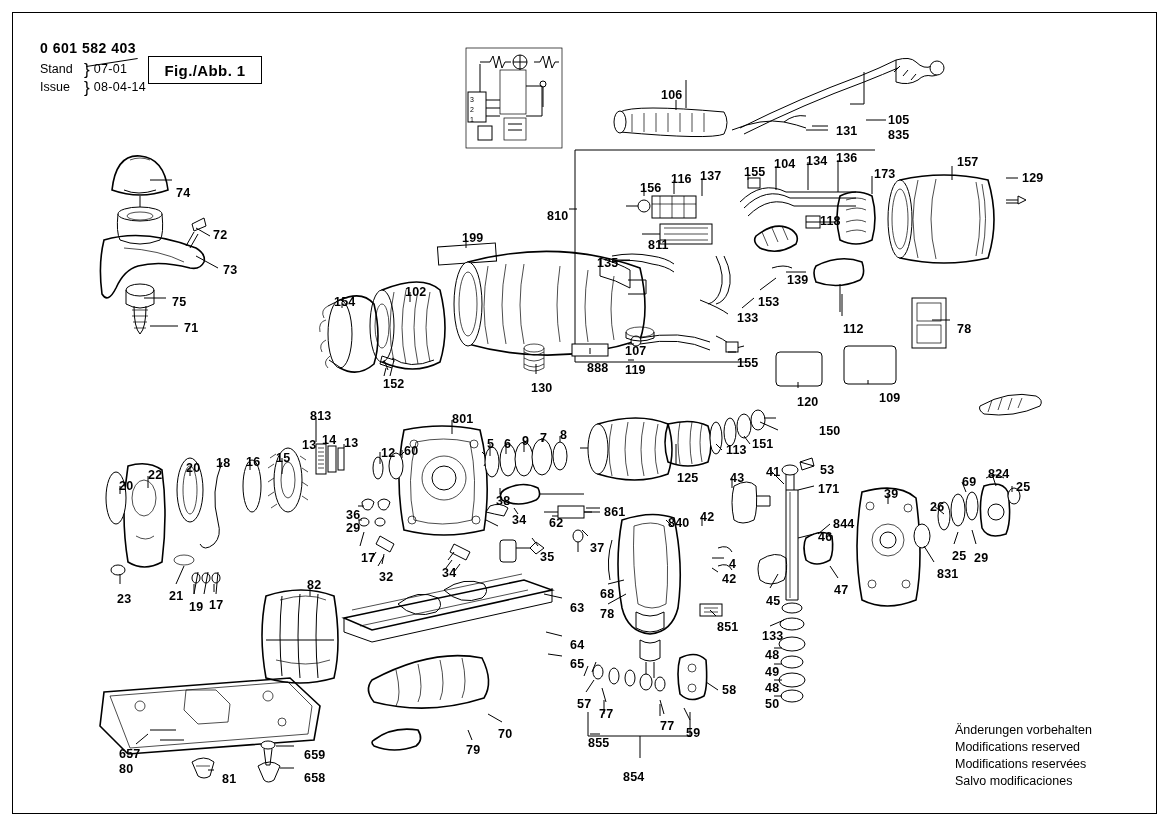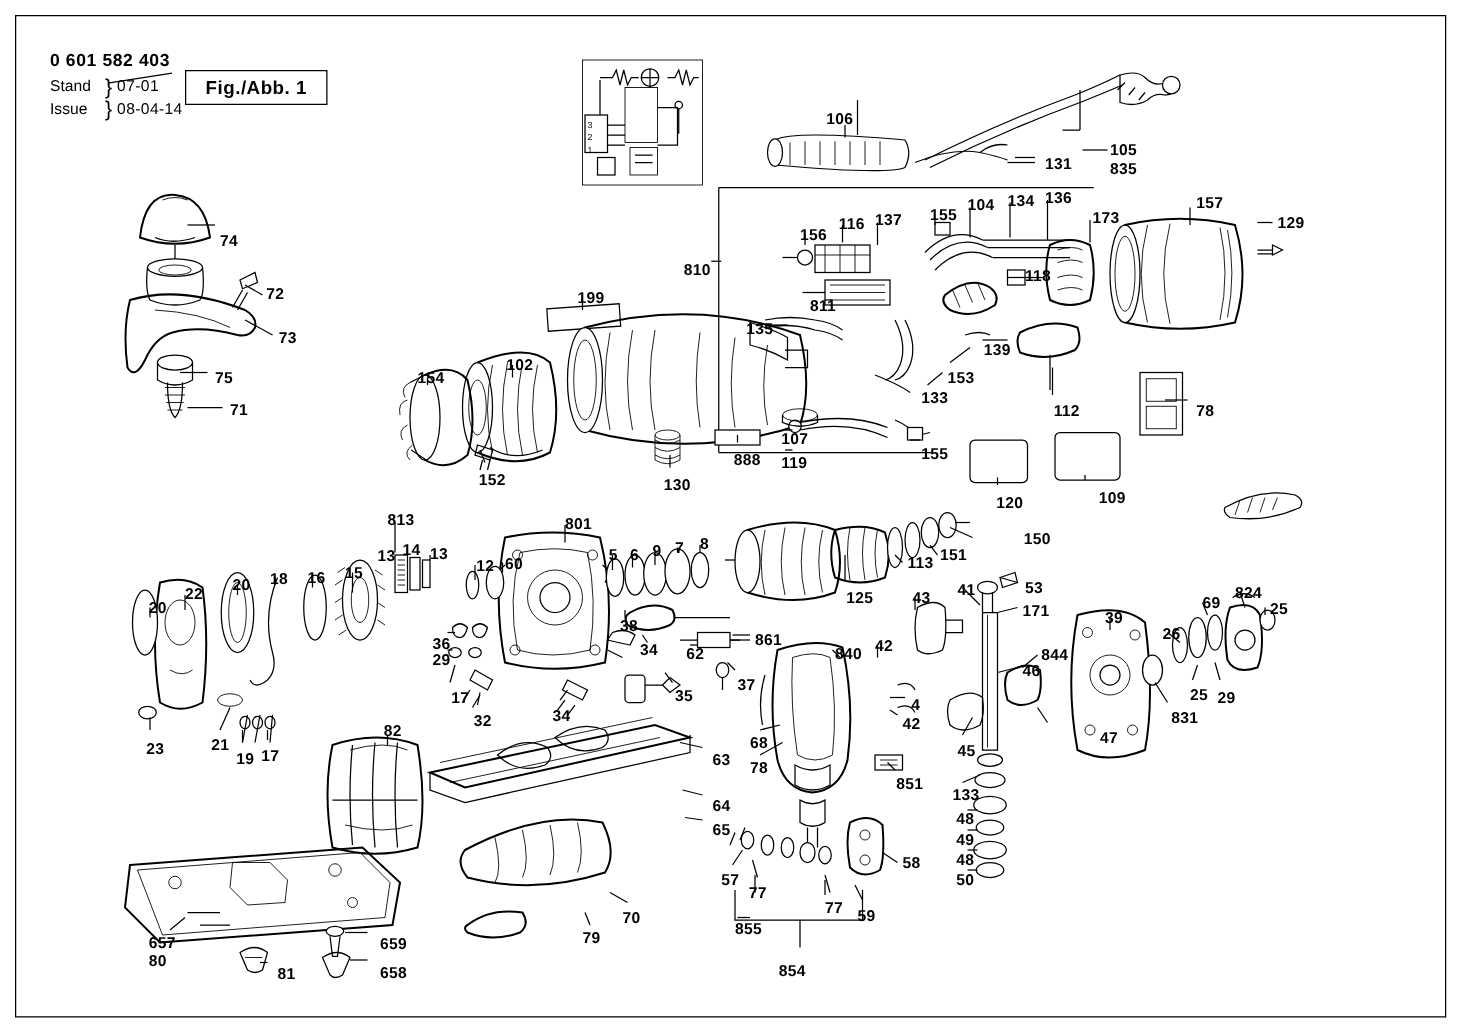--- a/index.html
+++ b/index.html
@@ -65,20 +65,26 @@
         <span class="val">08-04-14</span>
       </div>
     </div>
   </div>
   <div class="strike"></div>
 
   <div class="figbox">
     <span>Fig./Abb. 1</span>
   </div>
 
+  <div class="footer">
+    <div>Änderungen vorbehalten</div>
+    <div>Modifications reserved</div>
+    <div>Modifications reservées</div>
+    <div>Salvo modificaciones</div>
+  </div>
 
   <svg class="draw" viewBox="0 0 1169 826">
 
     <g>
       <rect x="466" y="48" width="96" height="100" class="thin"></rect>
       <path class="ln" d="M480 62 h10 l3 -6 3 12 3 -12 3 12 3 -6 h6"></path>
       <circle cx="520" cy="62" r="7" class="ln"></circle>
       <path class="ln" d="M520 55 l0 14 M513 62 l14 0"></path>
       <path class="ln" d="M534 62 h6 l3 -6 3 12 3 -12 3 12 3 -6 h4"></path>
       <rect x="468" y="92" width="18" height="30" class="fillw"></rect>
@@ -647,21 +653,21 @@
       <div class="cal" style="left: 884px; top: 487px;">39</div>
       <div class="cal" style="left: 962px; top: 475px;">69</div>
       <div class="cal" style="left: 988px; top: 467px;">824</div>
       <div class="cal" style="left: 1016px; top: 480px;">25</div>
       <div class="cal" style="left: 930px; top: 500px;">26</div>
       <div class="cal" style="left: 952px; top: 549px;">25</div>
       <div class="cal" style="left: 974px; top: 551px;">29</div>
       <div class="cal" style="left: 937px; top: 567px;">831</div>
       <div class="cal" style="left: 729px; top: 557px;">4</div>
       <div class="cal" style="left: 722px; top: 572px;">42</div>
-      <div class="cal" style="left: 880px; top: 583px;">47</div>
+      <div class="cal" style="left: 834px; top: 583px;">47</div>
       <div class="cal" style="left: 766px; top: 594px;">45</div>
       <div class="cal" style="left: 600px; top: 587px;">68</div>
       <div class="cal" style="left: 600px; top: 607px;">78</div>
       <div class="cal" style="left: 717px; top: 620px;">851</div>
       <div class="cal" style="left: 762px; top: 629px;">133</div>
       <div class="cal" style="left: 765px; top: 648px;">48</div>
       <div class="cal" style="left: 765px; top: 665px;">49</div>
       <div class="cal" style="left: 765px; top: 681px;">48</div>
       <div class="cal" style="left: 765px; top: 697px;">50</div>
       <div class="cal" style="left: 307px; top: 578px;">82</div>

